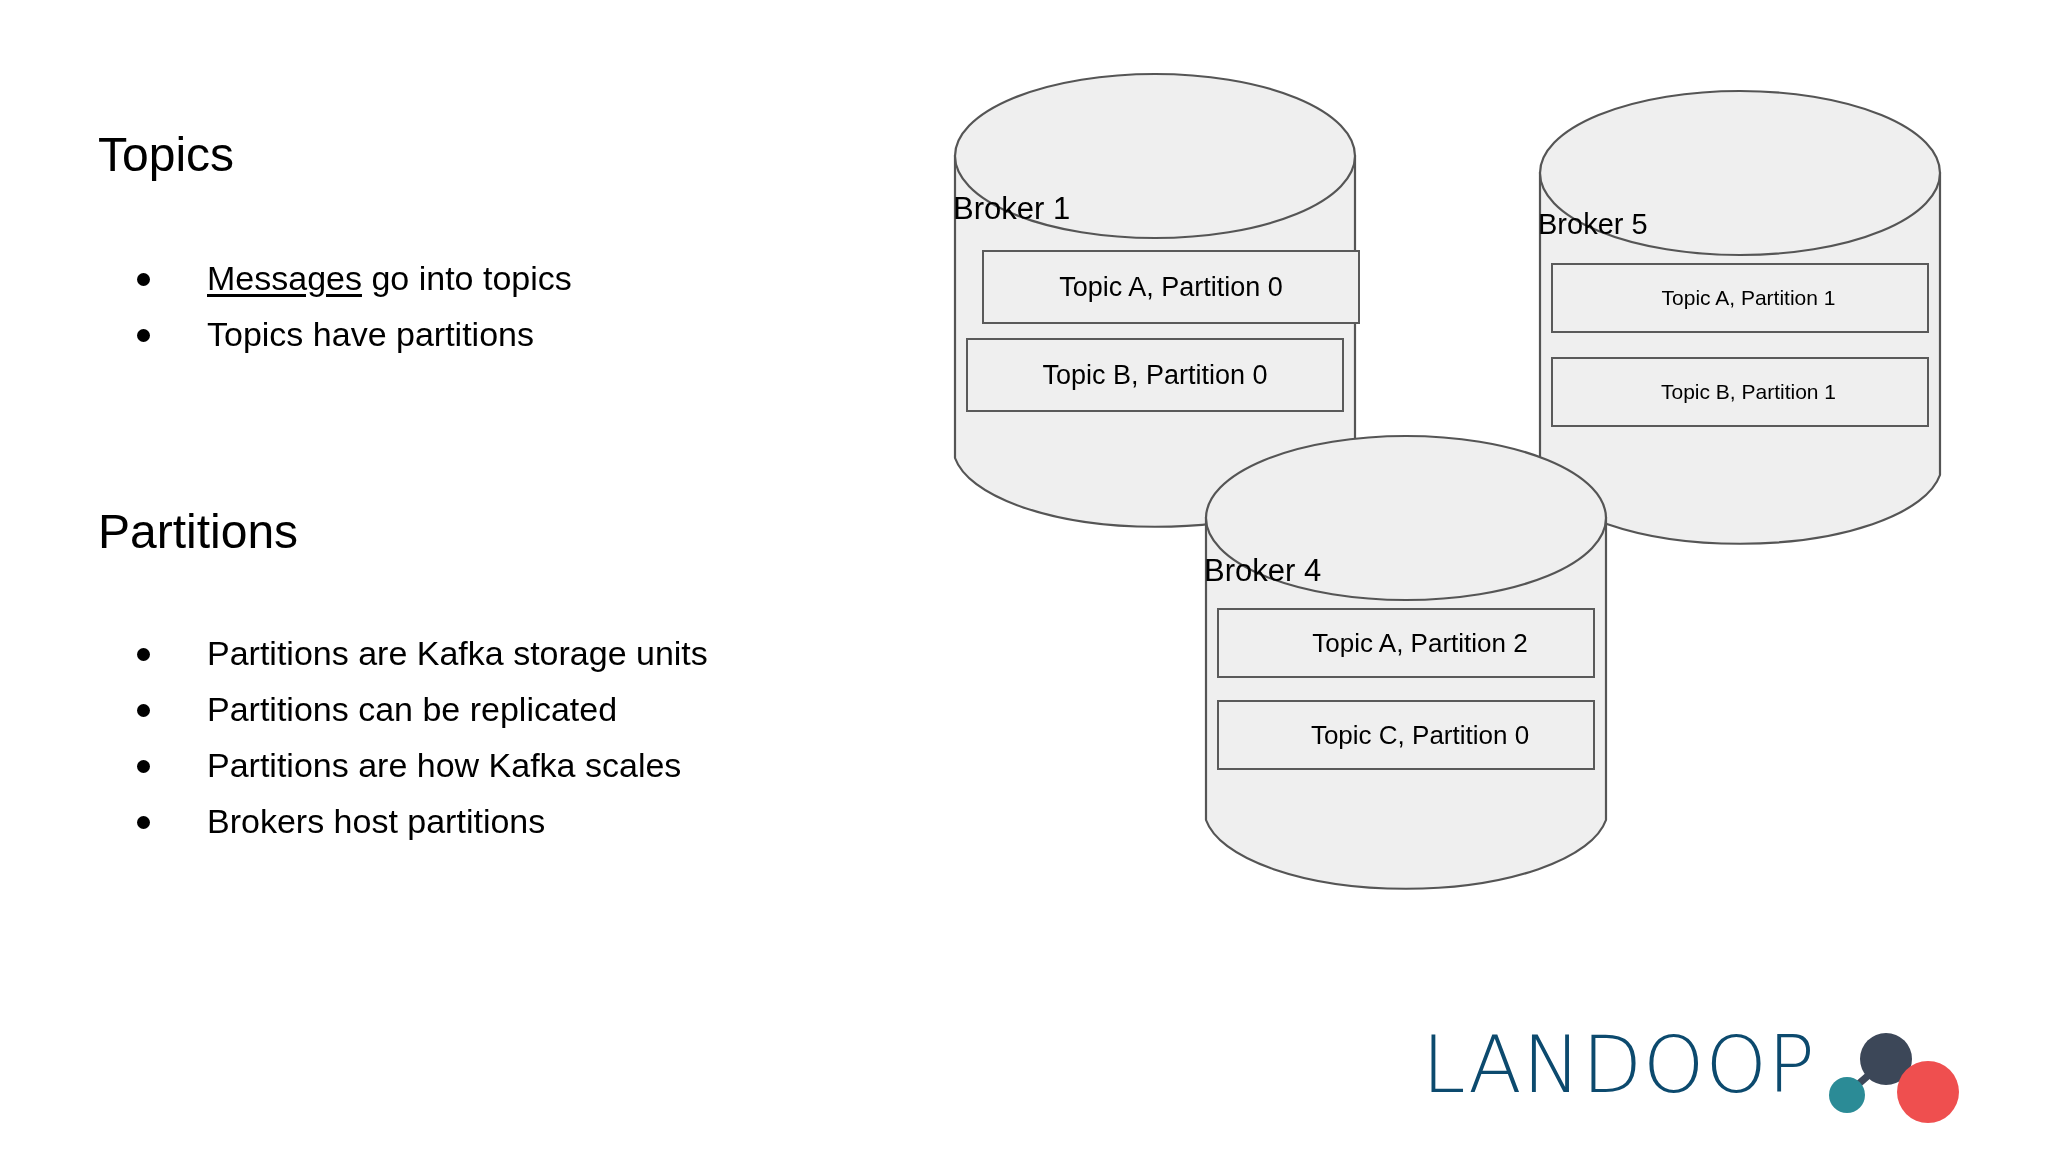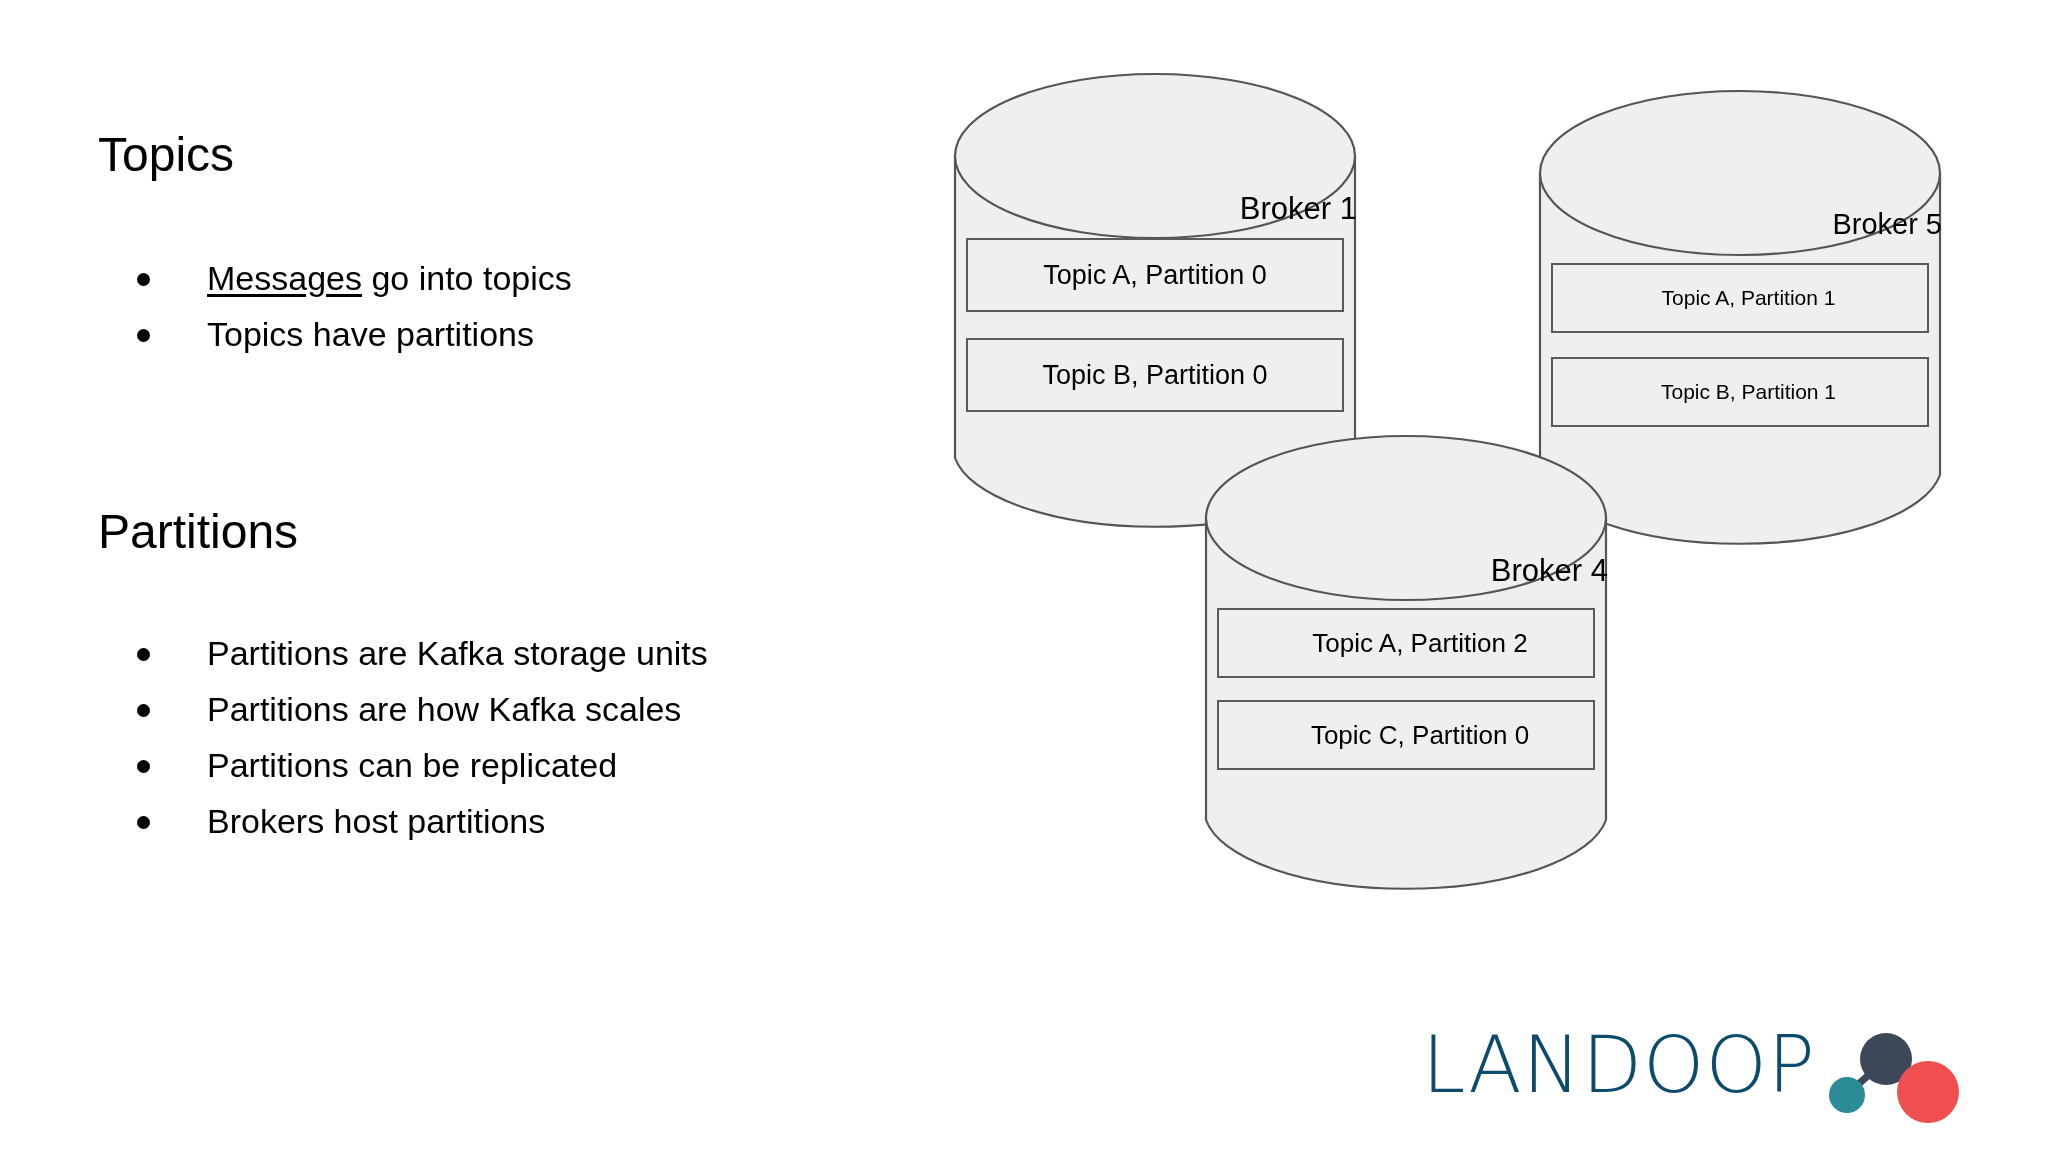--- a/index.html
+++ b/index.html
@@ -74,21 +74,21 @@
   .broker svg {
     position: absolute;
     left: 0;
     top: 0;
     overflow: visible;
   }
   .broker-label {
     position: absolute;
     left: 0;
     width: 100%;
-    text-align: right;
+    text-align: left;
     font-size: 30px;
     color: #000;
     white-space: nowrap;
   }
   .part-box {
     position: absolute;
     box-sizing: border-box;
     background: #efefef;
     border: 2px solid #5a5a5a;
     display: flex;
@@ -96,21 +96,21 @@
     justify-content: center;
     font-size: 27px;
     color: #000;
     white-space: nowrap;
   }
 
   
   #broker-1 { left: 953px; top: 68px; width: 404px; height: 462px; }
   #broker-1 .broker-label { top: 123px; font-size: 31px; }
   #broker-1 .part-box { left: 13px; width: 378px; height: 74px; }
-  #broker-1 .pb0 { top: 170px; }
+  #broker-1 .pb0 { top: 182px; margin-left: 16px; }
   #broker-1 .pb1 { top: 270px; }
 
   
   #broker-2 { left: 1538px; top: 85px; width: 404px; height: 462px; }
   #broker-2 .broker-label { top: 123px; font-size: 29px; }
   #broker-2 .part-box { left: 13px; width: 378px; height: 70px; font-size: 21px; padding-left: 17px; }
   #broker-2 .pb0 { top: 178px; }
   #broker-2 .pb1 { top: 272px; }
 
   
@@ -166,25 +166,25 @@
 
   <div class="section-heading" id="partitions-heading">Partitions</div>
 
   <ul class="bullet-list" id="partitions-list">
     <li class="bullet-item">
       <span class="bullet-dot"></span>
       <span>Partitions are Kafka storage units</span>
     </li>
     <li class="bullet-item">
       <span class="bullet-dot"></span>
+      <span>Partitions can be replicated</span>
+    </li>
+    <li class="bullet-item">
+      <span class="bullet-dot"></span>
       <span>Partitions are how Kafka scales</span>
-    </li>
-    <li class="bullet-item">
-      <span class="bullet-dot"></span>
-      <span>Partitions can be replicated</span>
     </li>
     <li class="bullet-item">
       <span class="bullet-dot"></span>
       <span>Brokers host partitions</span>
     </li>
   </ul>
 </div>
 
 <div class="broker" id="broker-1">
   <svg width="404" height="462" viewBox="0 0 404 462">

